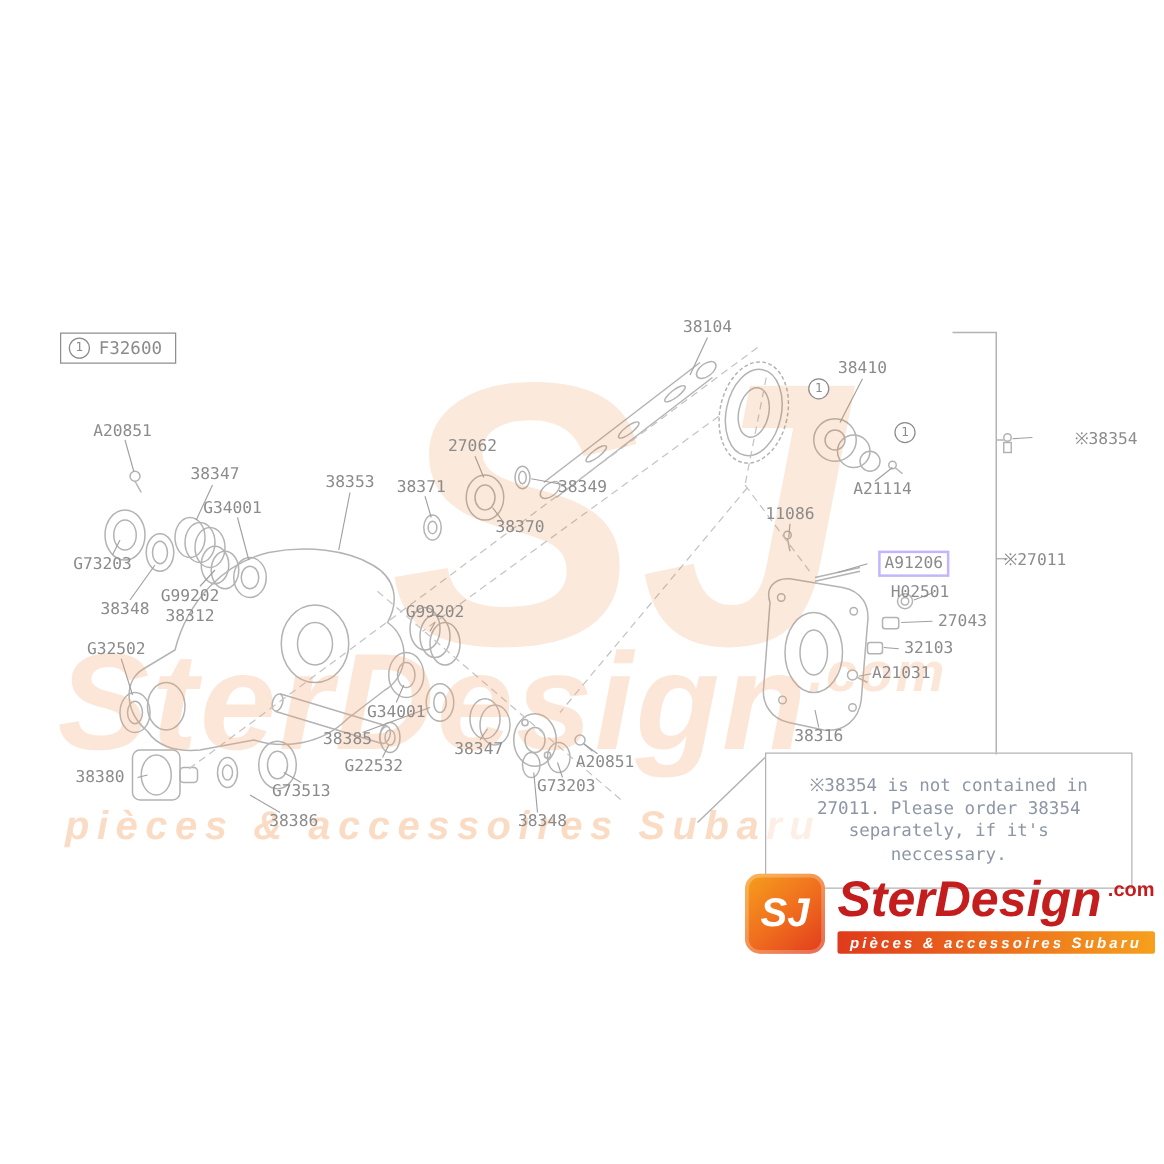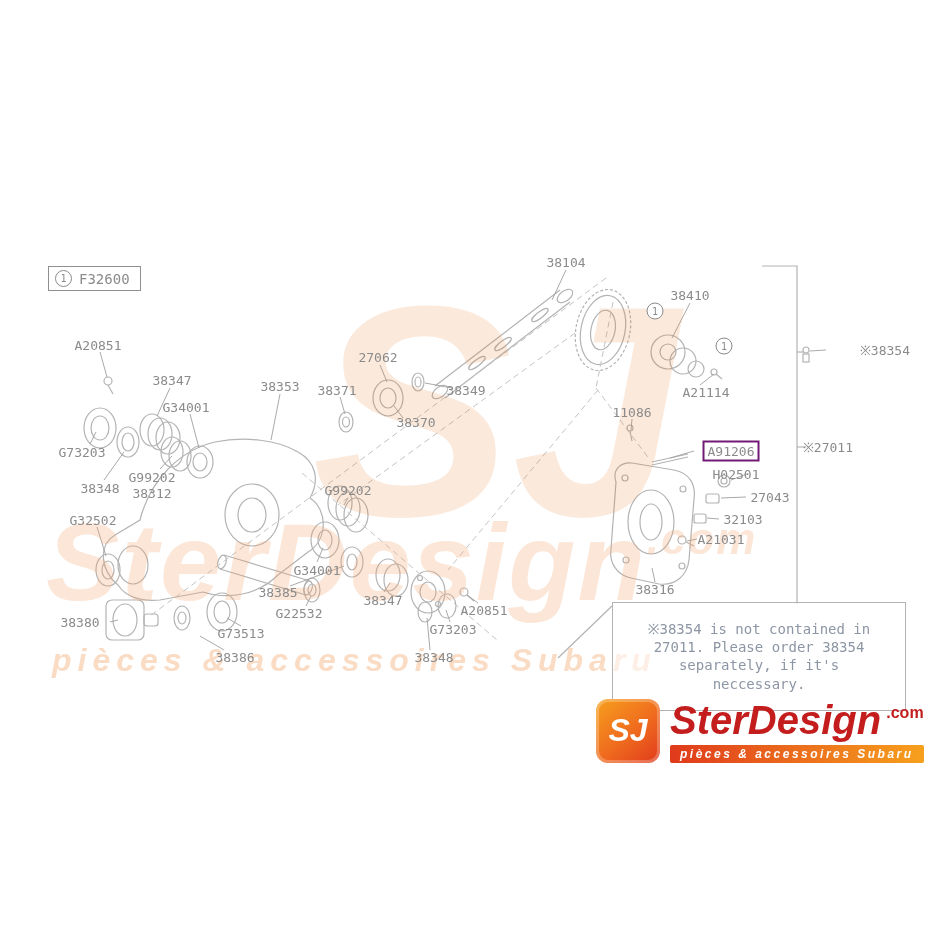--- a/index.html
+++ b/index.html
@@ -12,21 +12,21 @@
 
   .legend{position:absolute;left:48px;top:266px;border:1px solid #8f8f8f;background:#fff;
           padding:3px 10px 3px 6px;display:flex;align-items:center;gap:7px;
           color:#8b8b8b;font:14px "DejaVu Sans Mono",monospace;}
   .legend-circle{width:15px;height:15px;border:1px solid #8b8b8b;border-radius:50%;
           display:flex;align-items:center;justify-content:center;font-size:10px;}
 
   #labels-layer{position:absolute;left:0;top:0;width:931px;height:665px;}
   .part-label{position:absolute;transform:translate(-50%,-50%);white-space:nowrap;
           font:13px "DejaVu Sans Mono",monospace;color:#8b8b8b;}
-  .part-label.highlight{border:2px solid #701a75;padding:1px 3px;background:rgba(255,255,255,.4);text-align:center;}
+  .part-label.highlight{border:2px solid #c4b5fd;padding:1px 3px;background:rgba(255,255,255,.4);text-align:center;}
   .circle-marker{position:absolute;transform:translate(-50%,-50%);width:15px;height:15px;
           border:1px solid #8b8b8b;border-radius:50%;color:#8b8b8b;
           font:10px "DejaVu Sans Mono",monospace;display:flex;align-items:center;justify-content:center;
           background:#fff;}
 
   .note{position:absolute;left:612px;top:602px;width:272px;border:1px solid #b3b3b3;
         padding:17px 10px;color:#8d96a4;font:14px/1.3 "DejaVu Sans Mono",monospace;
         white-space:pre-line;background:rgba(255,255,255,.55);text-align:center;}
 
   .wm-monogram{position:absolute;left:312px;top:238px;line-height:1;pointer-events:none;

